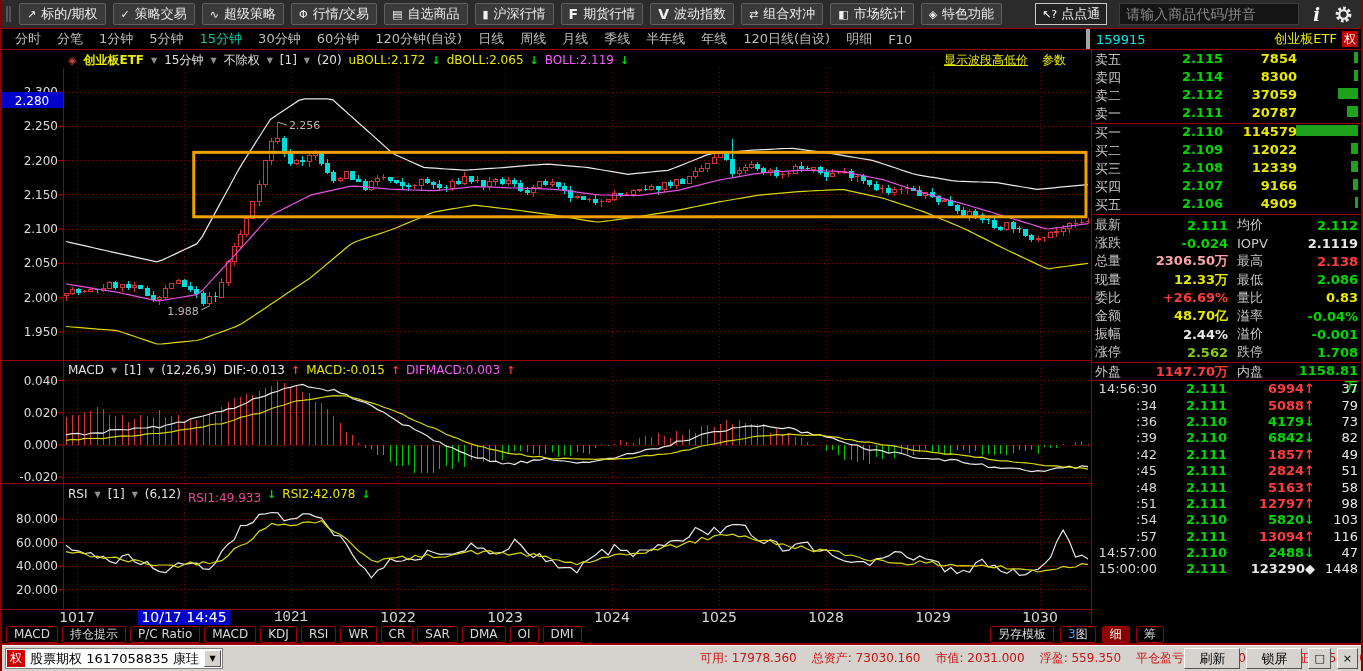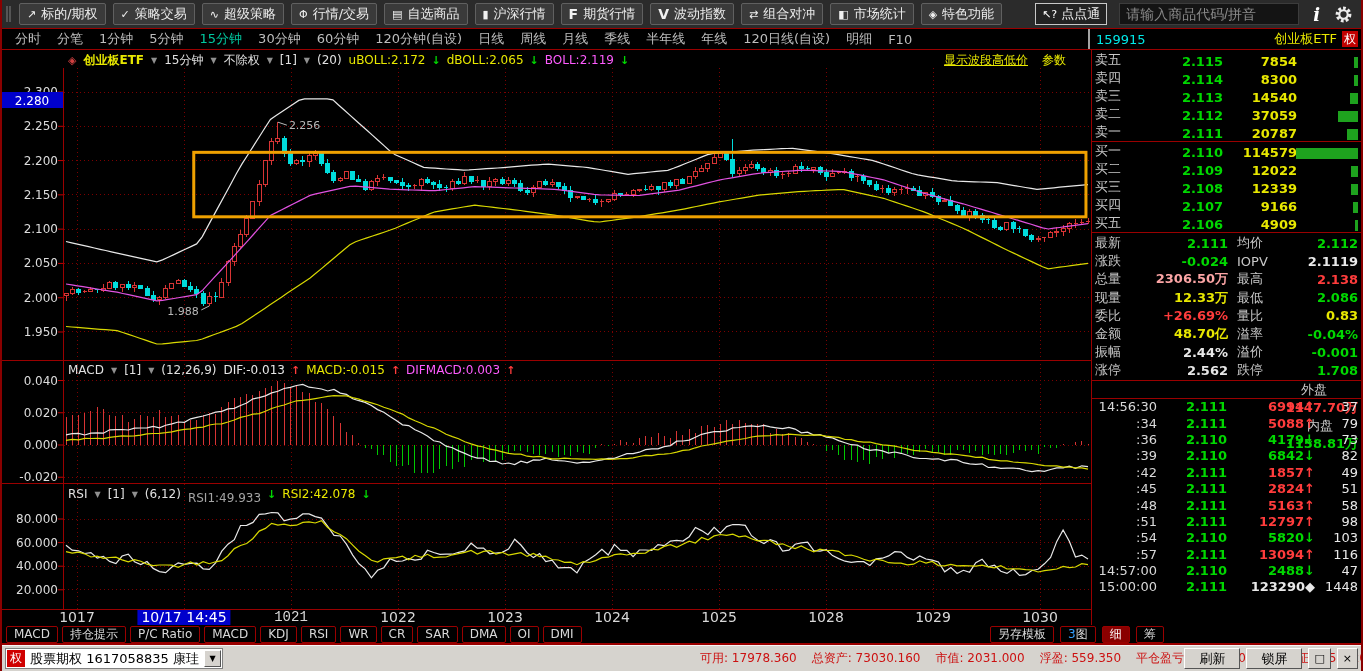--- a/index.html
+++ b/index.html
@@ -14,21 +14,21 @@
   .ticon.big{font-size:14px;font-weight:bold;}
   .tb-right{margin-left:auto;display:flex;align-items:center;gap:12px;padding-right:4px;}
   .ddt{display:flex;align-items:center;gap:4px;border:1px solid #c8c8c8;padding:1px 6px;color:#f0f0f0;font-size:13px;background:#222;}
   .ddt-icon{font-size:11px;color:#fff;}
   .search{width:180px;height:22px;background:#141414;border:1px solid #3c3c3c;color:#ddd;font-size:14px;padding:0 6px;outline:none;}
   .search::placeholder{color:#8a8a8a;}
   .info-i{color:#fff;font:bold italic 18px "DejaVu Serif",serif;padding:0 2px;}
   .gear{display:flex;align-items:center;}
   
   .tabsrow{position:absolute;top:28px;left:0;right:0;height:22px;border-top:1px solid #9a0000;border-bottom:1px solid #9a0000;background:#000;display:flex;}
-  .ptabs{width:1088px;display:flex;align-items:center;padding-left:5px;border-right:2px solid #a3a3a3;overflow:hidden;}
+  .ptabs{width:1088px;display:flex;align-items:center;padding-left:5px;border-right:4px solid #a3a3a3;overflow:hidden;}
   .ptab{color:#bdbdbd;font-size:13px;padding:0 8px;white-space:nowrap;cursor:default;}
   .ptab.active{color:#00c8a0;}
   .symrow{flex:1;display:flex;align-items:center;padding:0 3px 0 6px;}
   .symcode{color:#00e8e8;font-size:13px;}
   .symname{margin-left:auto;color:#e8e800;font-size:13px;margin-right:5px;}
   .symbadge{background:#c00000;color:#fff;font-size:12px;padding:0 2px;line-height:16px;}
   
   .main{position:absolute;top:50px;left:0;right:0;height:575px;}
   .chart-col{position:absolute;left:0;top:0;width:1089px;height:575px;}
   #chart-svg{position:absolute;left:0;top:0;font-family:"DejaVu Sans",sans-serif;}
@@ -41,33 +41,33 @@
   .tarrow{font-size:11px;font-weight:bold;}
   .t-right{margin-left:auto;display:flex;gap:14px;padding-right:12px;}
   .tlink{color:#e8e800;}
   .tlink.u{text-decoration:underline;}
   .xaxis{position:absolute;left:0;top:560px;height:15px;width:1089px;background:#000;}
   .xlab{position:absolute;top:0;transform:translateX(-50%);color:#d8d8d8;font-size:14px;white-space:nowrap;line-height:15px;}
   .xlab.hl{background:#0000cc;color:#fff;padding:0 4px;}
   
   .right-panel{position:absolute;left:1089px;top:0;right:0;height:575px;border-left:1px solid #9a0000;display:flex;flex-direction:column;font-size:13px;background:#000;}
   .rp-sep{border-top:1px solid #9a0000;height:0;}
-  .ob-row{height:18px;display:flex;align-items:flex-end;padding:0 2px 0 3px;}
+  .ob-row{height:18px;display:flex;align-items:flex-start;padding:0 2px 0 3px;}
   .ob-lab{width:40px;color:#c8c8c8;}
   .ob-price{width:88px;text-align:right;color:#00d800;font-weight:bold;}
   .ob-vol{width:74px;text-align:right;color:#e8e800;font-weight:bold;}
   .ob-bar{flex:1;height:13px;position:relative;}
   .ob-bar div{position:absolute;right:1px;top:1px;height:11px;background:#1ea21e;}
   .stats{padding-top:1px;}
   .st-row{height:18.2px;display:flex;align-items:center;padding:0 3px;}
   .st-lab{width:57px;color:#c8c8c8;}
   .st-val1{width:76px;text-align:right;font-weight:bold;}
   .st-lab2{width:60px;padding-left:9px;color:#c8c8c8;}
   .st-val2{flex:1;text-align:right;font-weight:bold;}
-  .wp-row{height:19px;display:flex;align-items:flex-end;padding:0 3px;border-top:1px solid #9a0000;border-bottom:1px solid #9a0000;flex-direction:column;}
+  .wp-row{height:19px;display:flex;align-items:flex-start;padding:0 3px;border-top:1px solid #9a0000;border-bottom:1px solid #9a0000;}
   .wp-val1{width:76px;text-align:right;font-weight:bold;color:#ff3c3c;}
   .wp-val2{flex:1;text-align:right;font-weight:bold;color:#00d800;}
   .ticks{flex:1;overflow:hidden;}
   .tk-row{height:16.4px;display:flex;align-items:center;padding:0 3px;}
   .tk-time{width:62px;text-align:right;color:#d8d8d8;}
   .tk-price{width:70px;text-align:right;color:#00d800;font-weight:bold;}
   .tk-vol{width:88px;text-align:right;font-weight:bold;}
   .tk-cnt{flex:1;text-align:right;color:#e8e8e8;}
   
   .bottom-tabs{position:absolute;top:625px;left:0;right:0;height:20px;background:#000;border-bottom:2px solid #9a0000;display:flex;align-items:center;padding-left:4px;}
@@ -801,21 +801,21 @@
           </span>
       </div>
 
       <div class="ititle" style="top:436px;">
         <span>RSI</span>
           <span class="caret">▼</span>
         <span>[1]</span>
           <span class="caret">▼</span>
         <span>(6,12)</span>
         <span class="tvals" id="rsi-vals">
-            <span class="tv" style="color: #a3a3a3; margin-top: 7px;">RSI1:49.933</span>
+            <span class="tv" style="color: #ec4899; margin-top: 7px;">RSI1:49.933</span>
             <span class="tarrow" style="color: rgb(0, 216, 0);">↓</span>
             <span class="tv" style="color: rgb(232, 232, 0);">RSI2:42.078</span>
             <span class="tarrow" style="color: rgb(0, 216, 0);">↓</span>
           </span>
       </div>
 
       <div class="xaxis" id="xaxis">
           <span class="xlab" style="left: 75px;">1017</span>
           <span class="xlab hl" style="left: 182px;">10/17 14:45</span>
           <span class="xlab" style="left: 289px; font-family: Liberation Mono, monospace;">1021</span>
@@ -841,28 +841,20 @@
           </div>
           <div class="ob-row">
             <span class="ob-lab">卖四</span>
             <span class="ob-price">2.114</span>
             <span class="ob-vol">8300</span>
             <span class="ob-bar">
               <div style="width: 4px;"></div>
             </span>
           </div>
           <div class="ob-row">
-            <span class="ob-lab">卖三</span>
-            <span class="ob-price">2.113</span>
-            <span class="ob-vol">14540</span>
-            <span class="ob-bar">
-              <div style="width: 8px;"></div>
-            </span>
-          </div>
-          <div class="ob-row">
             <span class="ob-lab">卖二</span>
             <span class="ob-price">2.112</span>
             <span class="ob-vol">37059</span>
             <span class="ob-bar">
               <div style="width: 20px;"></div>
             </span>
           </div>
           <div class="ob-row">
             <span class="ob-lab">卖一</span>
             <span class="ob-price">2.111</span>
@@ -954,21 +946,21 @@
             <span class="st-val2" style="color: rgb(0, 216, 0);">-0.04%</span>
           </div>
           <div class="st-row">
             <span class="st-lab">振幅</span>
             <span class="st-val1" style="color: rgb(232, 232, 232);">2.44%</span>
             <span class="st-lab2">溢价</span>
             <span class="st-val2" style="color: rgb(0, 216, 0);">-0.001</span>
           </div>
           <div class="st-row">
             <span class="st-lab">涨停</span>
-            <span class="st-val1" style="color: #e5e5e5;">2.562</span>
+            <span class="st-val1" style="color: #84cc16;">2.562</span>
             <span class="st-lab2">跌停</span>
             <span class="st-val2" style="color: rgb(0, 216, 0);">1.708</span>
           </div>
         </div>
       <div class="wp-row">
         <span class="st-lab">外盘</span>
         <span class="wp-val1">1147.70万</span>
         <span class="st-lab2">内盘</span>
         <span class="wp-val2">1158.81万</span>
       </div>

